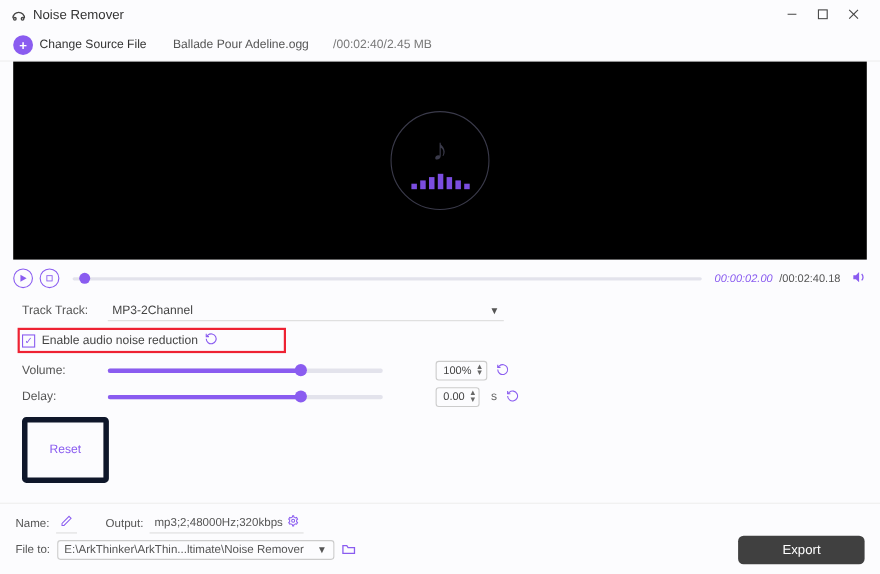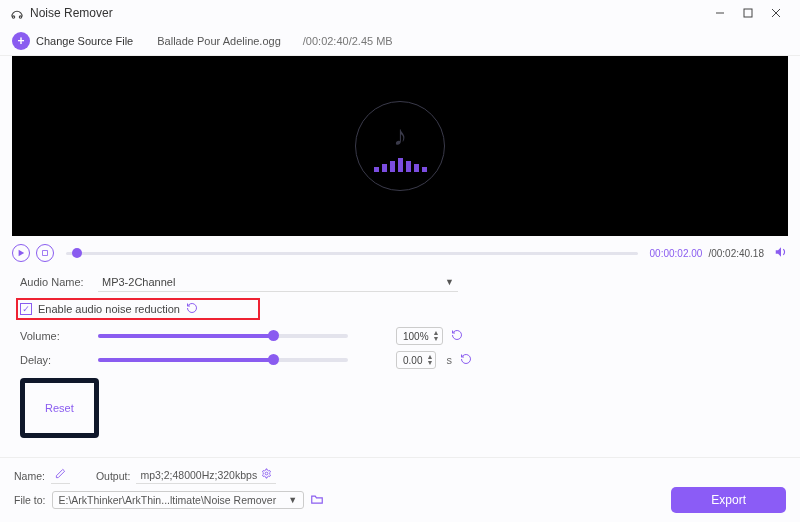--- a/index.html
+++ b/index.html
@@ -20,21 +20,21 @@
   .music-circle { width: 90px; height: 90px; border: 1px solid #3a3a4a; border-radius: 50%; display: flex; flex-direction: column; align-items: center; justify-content: center; gap: 6px; }
   .note { color: #3a3a4a; font-size: 28px; }
   .eq { display: flex; gap: 3px; align-items: flex-end; height: 14px; }
   .eq span { display: inline-block; width: 5px; background: #7b4de0; }
   .eq span:nth-child(1){height:5px}.eq span:nth-child(2){height:8px}.eq span:nth-child(3){height:11px}.eq span:nth-child(4){height:14px}.eq span:nth-child(5){height:11px}.eq span:nth-child(6){height:8px}.eq span:nth-child(7){height:5px}
 
   .playbar { display: flex; align-items: center; padding: 8px 12px 4px; gap: 6px; font-size: 10px; }
   .circ-btn { width: 18px; height: 18px; border: 1px solid #8a5cf0; border-radius: 50%; display: inline-flex; align-items: center; justify-content: center; color: #8a5cf0; cursor: pointer; }
   .progress { flex: 1; height: 3px; background: #e3e3ec; margin: 0 6px; position: relative; border-radius: 2px; }
   .progress .knob { position: absolute; left: 1%; top: -4px; width: 10px; height: 10px; border-radius: 50%; background: #8a5cf0; }
-  .time-cur { color: #8a5cf0; }
+  .time-cur { color: #8a5cf0; font-style: italic; }
   .time-tot { color: #555; }
   .vol-icon { color: #8a5cf0; margin-left: 4px; cursor: pointer; }
 
   .controls { padding: 4px 20px 0; font-size: 11px; color: #444; }
   .row { display: flex; align-items: center; height: 24px; gap: 8px; }
   .lbl { width: 70px; color: #555; }
   .track-val { flex: 0 0 360px; display: flex; align-items: center; justify-content: space-between; padding: 0 4px; border-bottom: 1px solid #ddd; height: 20px; }
   .caret { font-size: 9px; color: #555; }
 
   .highlight { position: relative; border: 2px solid #e23; padding: 2px 60px 2px 2px; display: inline-flex; align-items: center; gap: 6px; margin: 4px 0 4px -4px; }
@@ -49,21 +49,21 @@
   .unit { margin-left: 2px; color: #666; }
 
   .reset-btn { margin-top: 6px; border: 5px solid #0f172a; color: #8a5cf0; background: none; padding: 19px 20px; border-radius: 4px; font-size: 11px; cursor: pointer; }
 
   .footer { margin-top: auto; padding: 6px 14px 10px; font-size: 10.5px; color: #555; border-top: 1px solid #eee; }
   .frow { display: flex; align-items: center; height: 24px; gap: 6px; }
   .frow .flbl { color: #555; }
   .under { border-bottom: 1px solid #ddd; padding: 0 4px 2px; display: inline-flex; align-items: center; gap: 4px; }
   .edit-ico, .gear-ico, .folder-ico { color: #8a5cf0; cursor: pointer; }
   .saveto { border: 1px solid #ccc; border-radius: 3px; padding: 2px 6px; display: inline-flex; align-items: center; gap: 12px; }
-  .export { margin-left: auto; background: #8b5cf6; color: #fff; border: none; padding: 6px 40px; border-radius: 5px; font-size: 12px; cursor: pointer; }
+  .export { margin-left: auto; background: #404040; color: #fff; border: none; padding: 6px 40px; border-radius: 5px; font-size: 12px; cursor: pointer; }
 </style>
 </head>
 <body>
 
 <div class="window">
 
   <div class="titlebar">
     <span class="logo">
       <svg width="14" height="14" viewBox="0 0 24 24" fill="none" stroke="#444" stroke-width="2">
           <path d="M3 18a9 9 0 0 1 18 0"></path>
@@ -132,21 +132,21 @@
     <span class="vol-icon">
       <svg width="14" height="14" viewBox="0 0 24 24" fill="#8a5cf0">
           <path d="M3 9v6h4l5 5V4L7 9H3z"></path>
           <path d="M16 7a7 7 0 0 1 0 10" fill="none" stroke="#8a5cf0" stroke-width="2"></path>
         </svg>
     </span>
   </div>
 
   <div class="controls">
     <div class="row">
-      <span class="lbl">Audio Name:</span>
+      <span class="lbl">Track Track:</span>
       <div class="track-val">
         <span>MP3-2Channel</span>
         <span class="caret">▼</span>
       </div>
     </div>
 
     <div class="highlight">
       <span class="chk">✓</span>
       <span>Enable audio noise reduction</span>
       <span class="rst">

